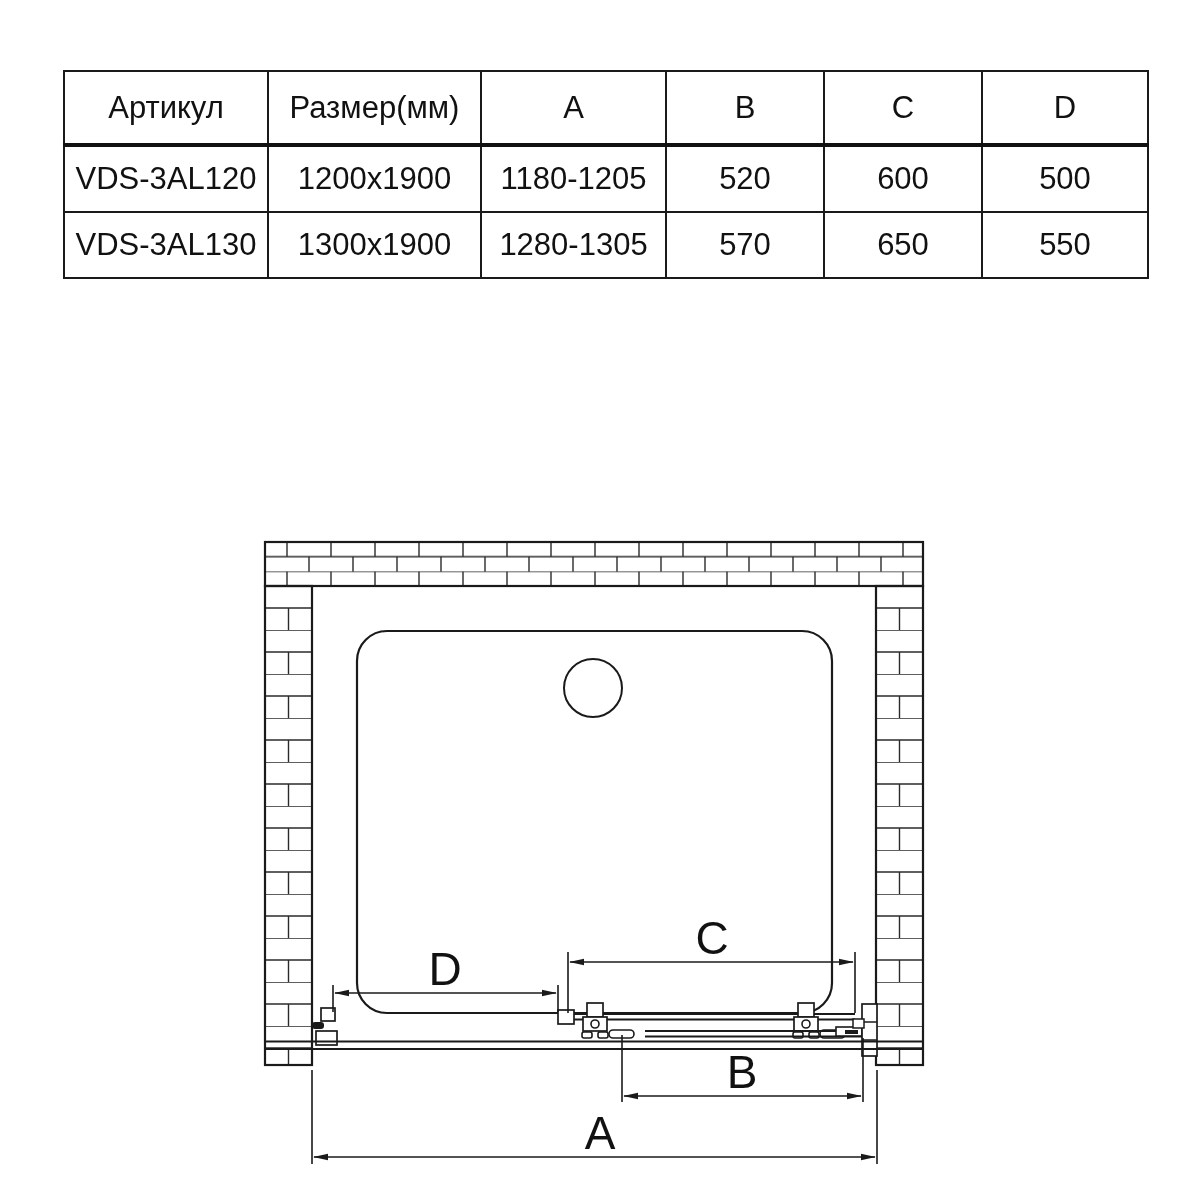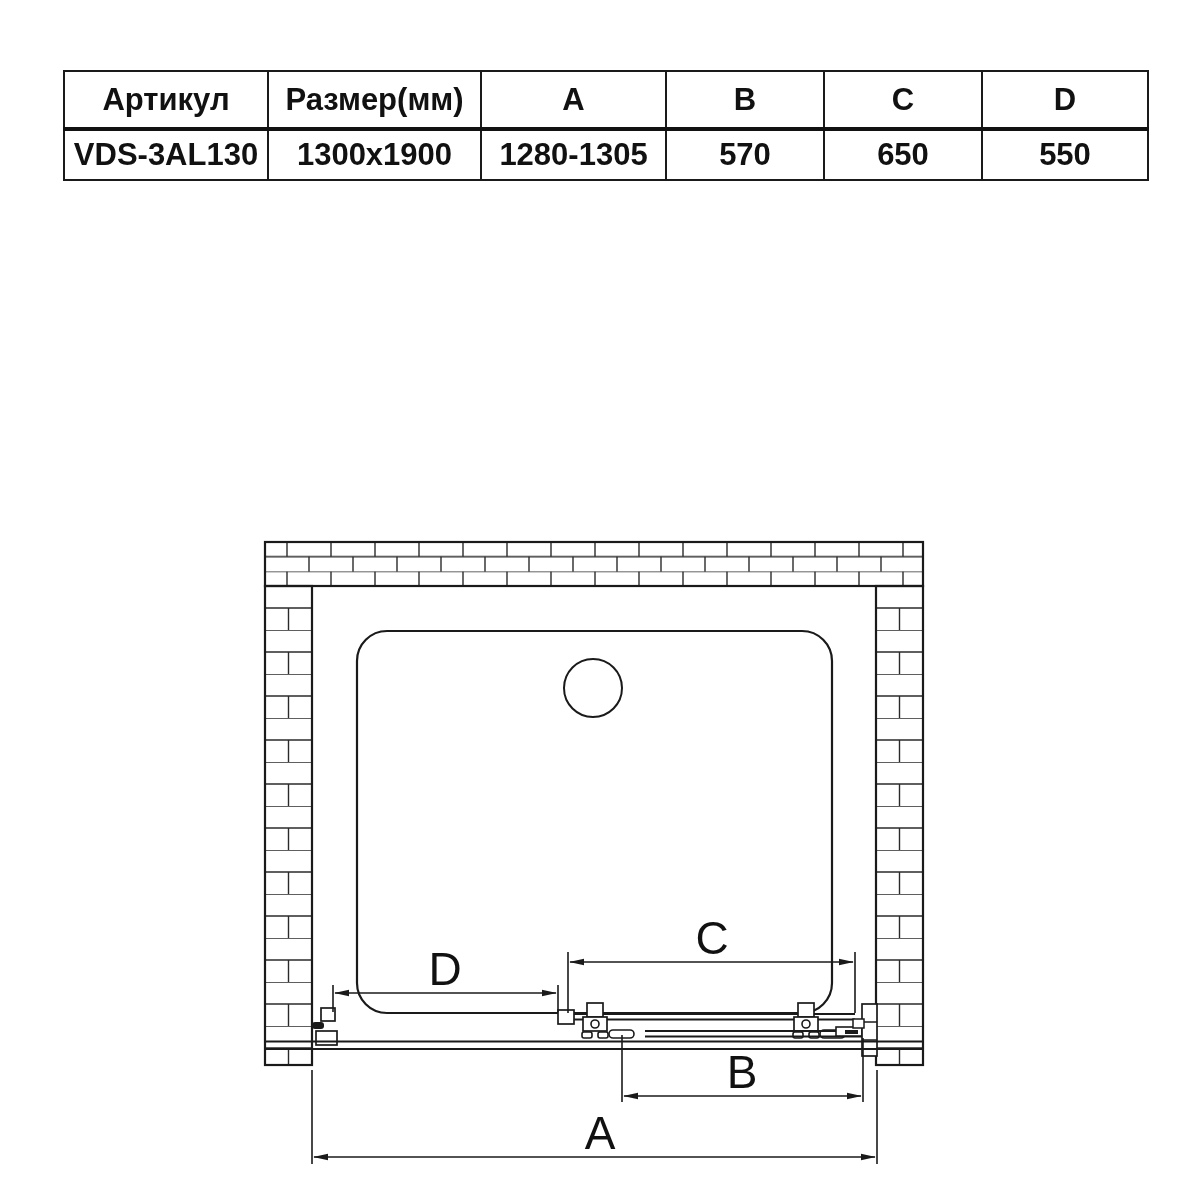--- a/index.html
+++ b/index.html
@@ -1,20 +1,20 @@
 <!DOCTYPE html>
 <html><head>
 <meta charset="utf-8">
 <style>
   html,body{margin:0;padding:0;background:#ffffff;}
   body{width:1200px;height:1200px;position:relative;font-family:"Liberation Sans",sans-serif;color:#1a1a1a;overflow:hidden;}
   .spec-table-wrap{position:absolute;left:63px;top:70px;width:1084px;}
   table.spec{border-collapse:collapse;width:1084px;table-layout:fixed;background:#fff;}
   table.spec td,table.spec th{border:2px solid #1a1a1a;text-align:center;vertical-align:middle;
-      font-size:31px;font-weight:700;padding:0;white-space:nowrap;color:#111;}
+      font-size:31px;font-weight:400;padding:8px;white-space:nowrap;color:#111;}
   table.spec thead th{height:55px;border-bottom:4px solid #111;}
   table.spec tbody td{height:48px;}
   .diagram-wrap{position:absolute;left:0;top:0;width:1200px;height:1200px;}
   svg{display:block;}
   svg text{font-family:"Liberation Sans",sans-serif;font-size:46px;fill:#111;}
 </style>
 </head>
 <body>
 
 <div class="spec-table-wrap">
@@ -31,20 +31,28 @@
       <tr>
         <th>Артикул</th>
         <th>Размер(мм)</th>
         <th>A</th>
         <th>B</th>
         <th>C</th>
         <th>D</th>
       </tr>
     </thead>
     <tbody>
+      <tr>
+        <td>VDS-3AL120</td>
+        <td>1200x1900</td>
+        <td>1180-1205</td>
+        <td>520</td>
+        <td>600</td>
+        <td>500</td>
+      </tr>
       <tr>
         <td>VDS-3AL130</td>
         <td>1300x1900</td>
         <td>1280-1305</td>
         <td>570</td>
         <td>650</td>
         <td>550</td>
       </tr>
     </tbody>
   </table>

